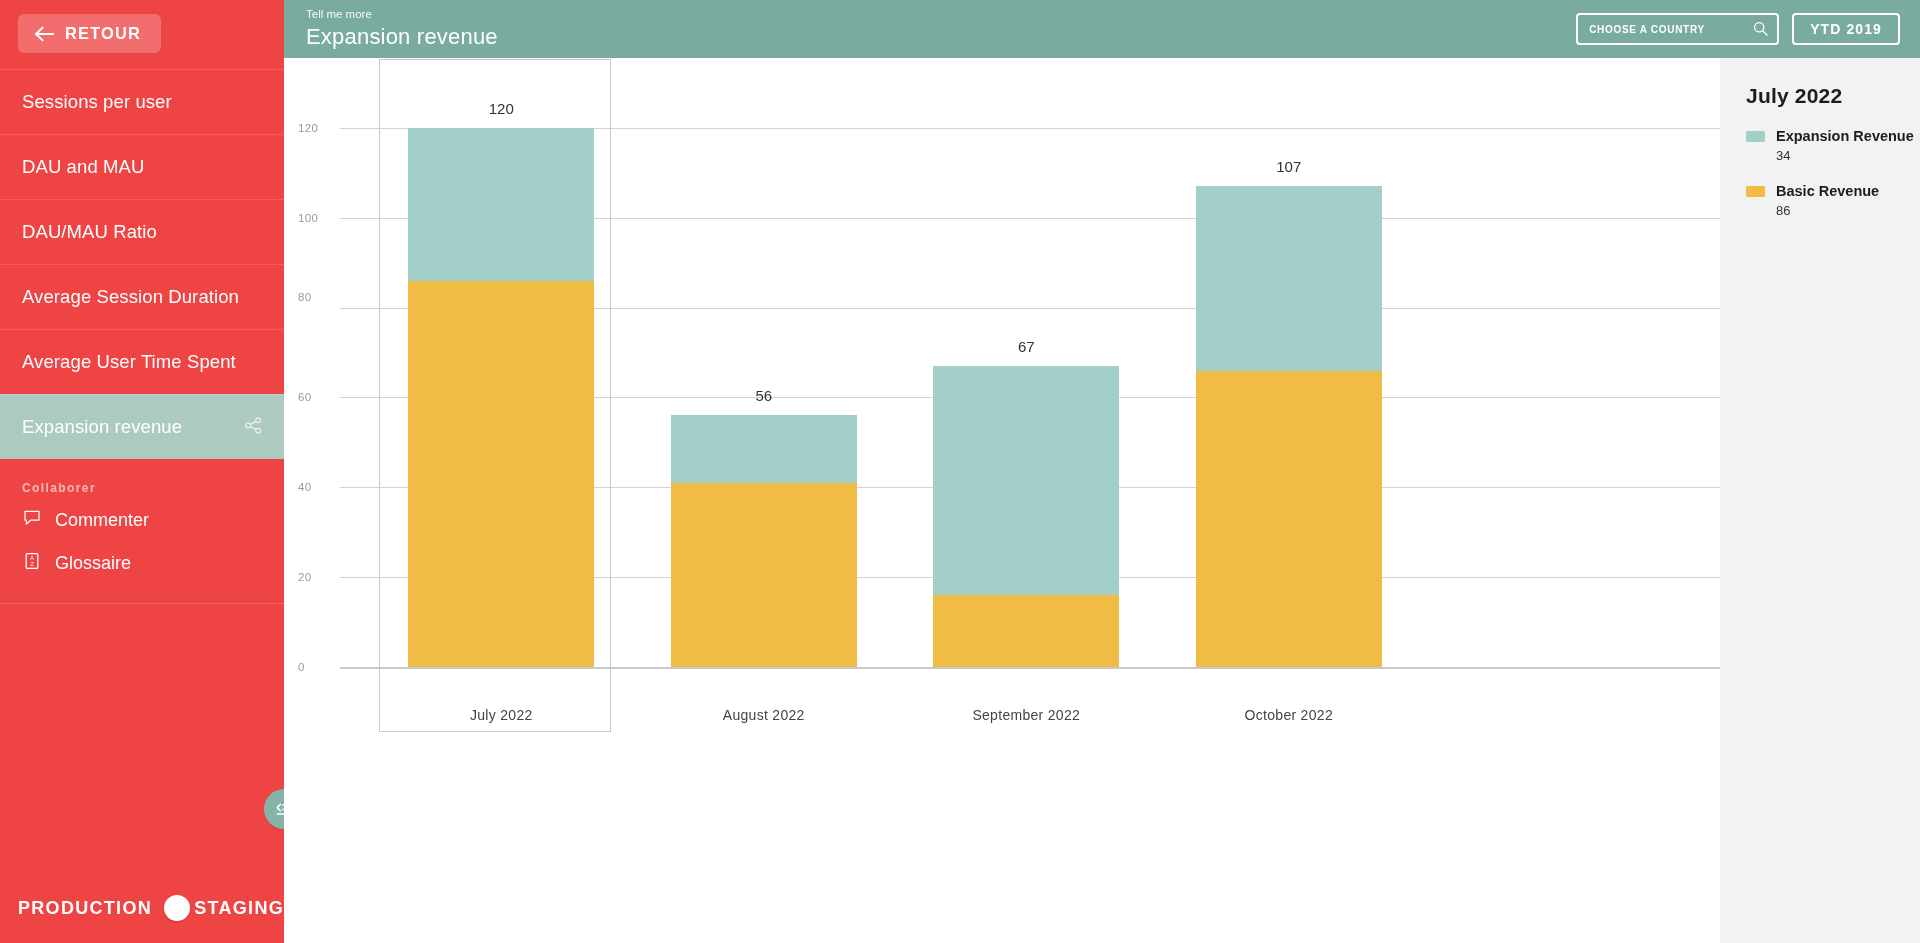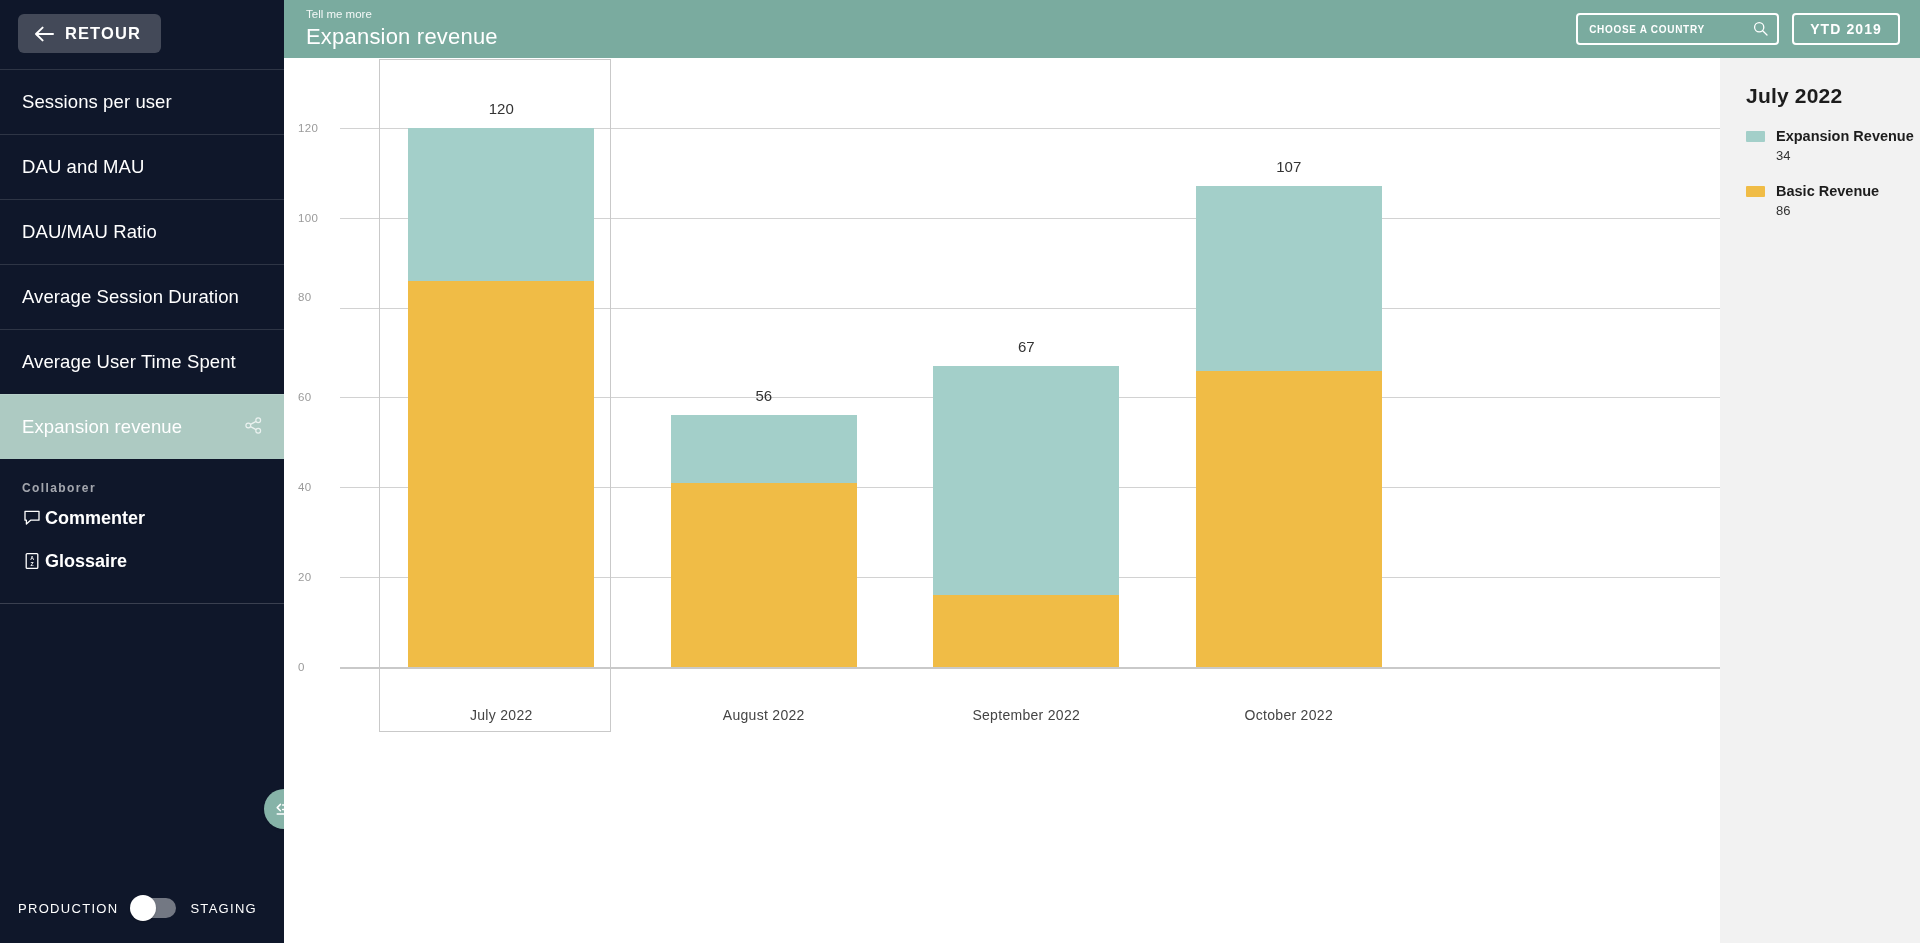--- a/index.html
+++ b/index.html
@@ -7,21 +7,21 @@
   body{
     font-family:"Liberation Sans", sans-serif;
     background:#ffffff;
     -webkit-font-smoothing:antialiased;
   }
   #app{ position:relative; width:1920px; height:943px; display:flex; }
 
   
   .sidebar{
     width:284px; height:943px; flex:0 0 284px;
-    background:#0f172a; position:relative; color:#fff;
+    background:#ef4444; position:relative; color:#fff;
   }
   .retour-wrap{ padding:14px 0 0 18px; }
   .retour-btn{
     display:inline-flex; align-items:center; gap:11px;
     background:rgba(255,255,255,0.22);
     border-radius:6px; padding:10px 20px 10px 16px;
     color:#fff; font-size:16.5px; font-weight:700; letter-spacing:1.1px;
     cursor:pointer; border:none;
   }
   .retour-btn .arrow{ display:inline-block; width:20px; height:16px; position:relative; }
@@ -35,37 +35,37 @@
   .nav-item .label{ font-size:18.5px; font-weight:400; color:#ffffff; letter-spacing:0.1px; }
   .nav-item.active{ background:#adcac2; }
   .nav-item.active .label{ color:#ffffff; }
   .share-ico{ opacity:0.75; }
 
   .collab-head{
     padding:22px 22px 4px 22px; font-size:12px; letter-spacing:1.4px;
     color:rgba(255,255,255,0.62); font-weight:700;
   }
   .collab-item{
-    display:flex; gap:3px;
-    padding:9px 22px; cursor:pointer; font-size:18px;font-weight:bold;
+    display:flex; align-items:center; gap:13px;
+    padding:9px 22px; cursor:pointer; font-size:18px;
   }
   .collab-sep{ margin-top:18px; height:1px; background:rgba(255,255,255,0.18); }
 
   .collapse-btn{
     position:absolute; right:-20px; bottom:114px;
     width:40px; height:40px; border-radius:50%;
     background:#86b3a8; display:flex; align-items:center; justify-content:center;
     cursor:pointer; box-shadow:0 1px 3px rgba(0,0,0,0.10);
   }
 
   .env-toggle{
     position:absolute; left:0; bottom:0; width:284px; height:70px;
     display:flex; align-items:center; padding-left:18px; gap:14px;
   }
-  .env-label{ font-size:13px; font-weight:400; letter-spacing:1.3px; color:#fff; }
+  .env-label{ font-size:18px; font-weight:700; letter-spacing:1.3px; color:#fff; }
   .switch{
     width:44px; height:20px; border-radius:11px; background:rgba(255,255,255,0.42);
     position:relative; cursor:pointer;
   }
   .switch .knob{
     position:absolute; left:-2px; top:-3px; width:26px; height:26px;
     border-radius:50%; background:#fff; box-shadow:0 1px 2px rgba(0,0,0,0.18);
   }
 
   

